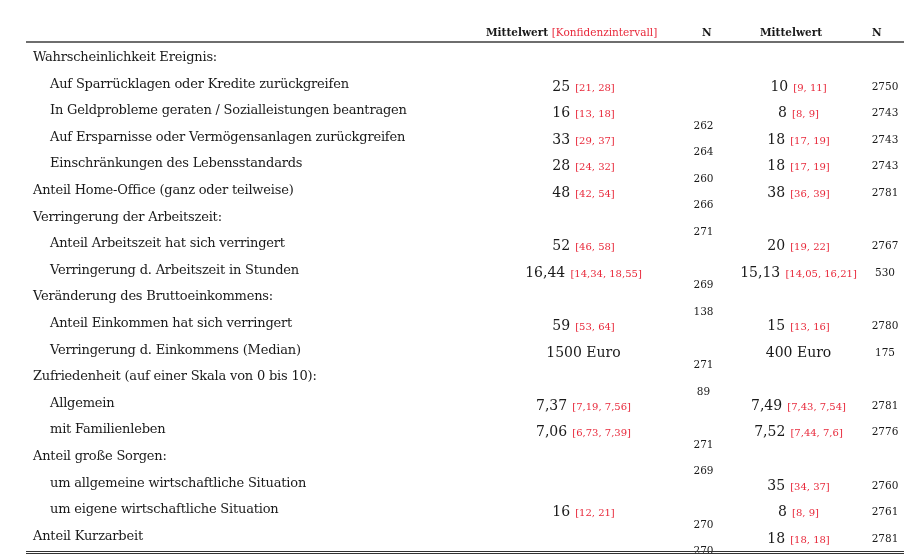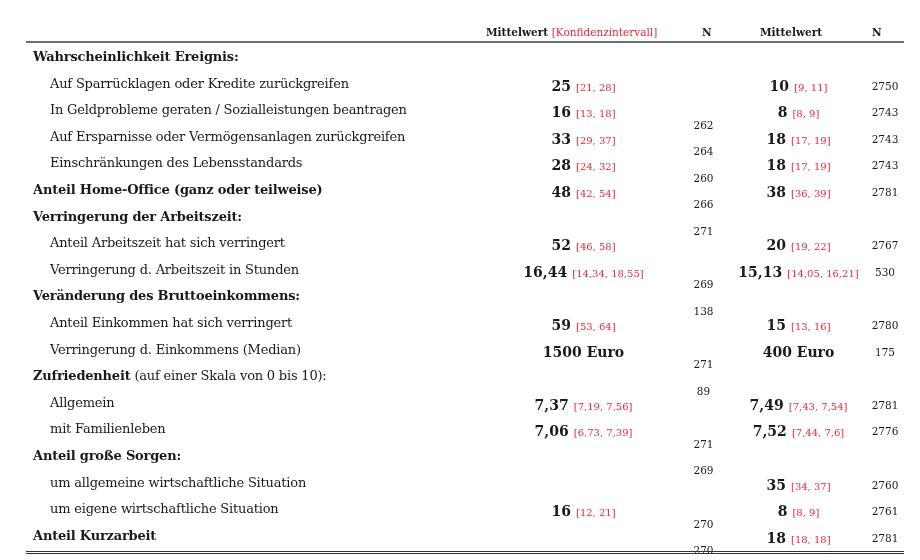--- a/index.html
+++ b/index.html
@@ -7,27 +7,27 @@
          font-family: "DejaVu Serif", "Liberation Serif", serif; color: #1a1a1a; }
   .table { position: absolute; left: 26px; top: 0; width: 878px; }
   .hdr { position: absolute; top: 24px; left: 0; width: 878px; height: 17px;
          border-bottom: 2px solid #6e6e6e; font-size: 10.5px; font-weight: bold; text-decoration: underline; }
   .hdr span { position: absolute; top: 2px; white-space: nowrap; }
   .red { color: #e8283a; font-weight: normal; }
   .rows { position: absolute; top: 44px; left: 0; width: 878px; }
   .row { position: relative; height: 26.6px; width: 878px; }
   .lbl { position: absolute; left: 7px; top: 5px; font-size: 13px; white-space: nowrap; letter-spacing: -0.2px; }
   .lbl.sub { left: 24px; }
-  .lbl b { font-weight: bold; }
+  .lbl b { font-weight: normal; }
   .c { position: absolute; top: 5px; white-space: nowrap; text-align: center; }
   .m1 { left: 460px; width: 195px; }
   .n1 { left: 655px; width: 45px; font-size: 10.5px; top: 9px; margin-top: 39px; }
   .m2 { left: 705px; width: 135px; }
   .n2 { left: 840px; width: 38px; font-size: 10.5px; top: 9px; }
-  .mv { font-weight: bold; font-size: 14px; }
+  .mv { font-weight: normal; font-size: 14px; }
   .ci { color: #e8283a; font-size: 10px; }
   .bottom { position: absolute; left: 26px; top: 551px; width: 878px; height: 1px;
             border-top: 1.5px solid #333; border-bottom: 1.5px solid #333; }
 </style>
 </head>
 <body>
 
 <div class="table">
   <div class="hdr">
     <span style="left:460px;">

